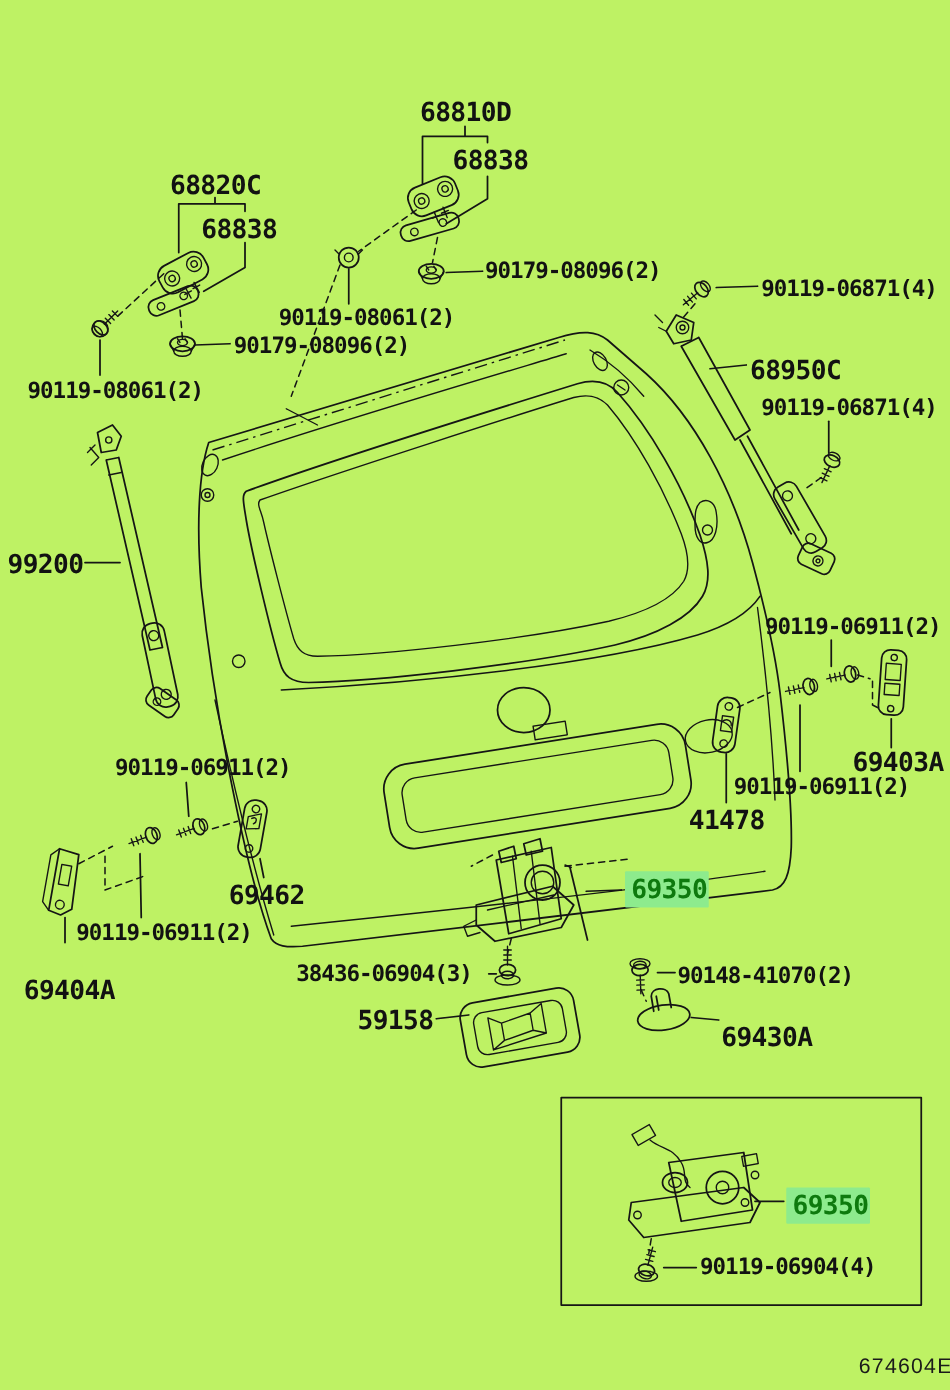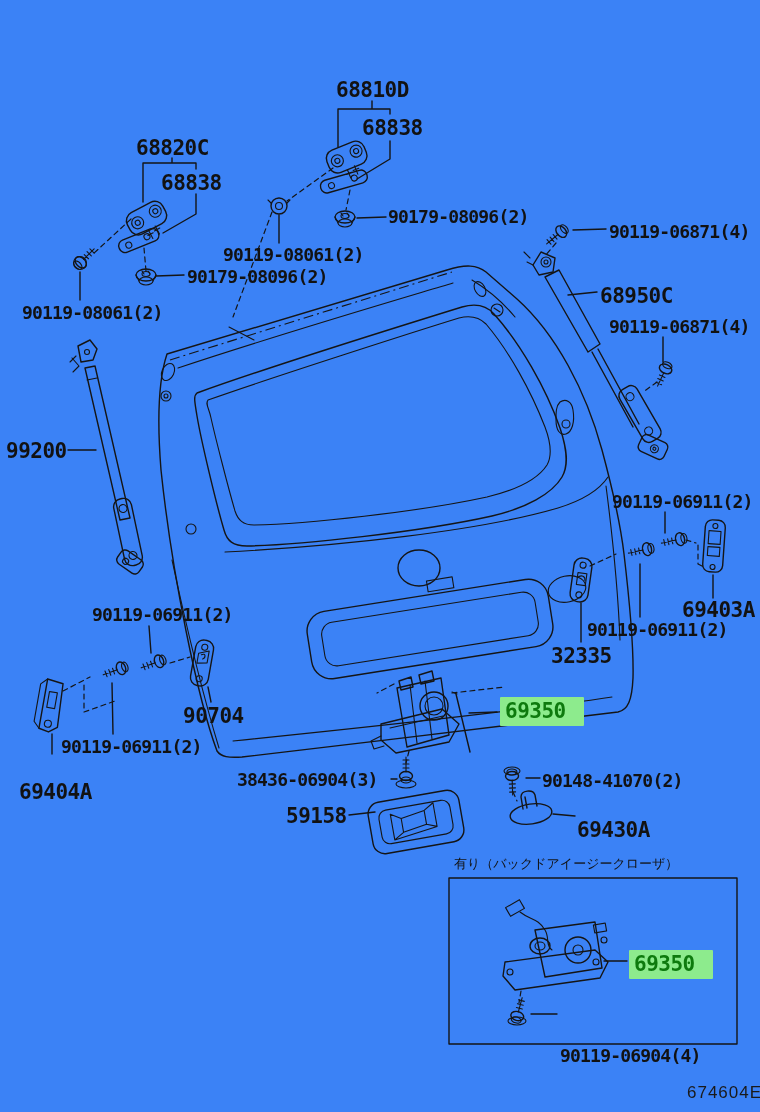--- a/index.html
+++ b/index.html
@@ -1,22 +1,22 @@
 <!DOCTYPE html>
 <html><head>
 <meta charset="utf-8">
 <style>
   html,body{margin:0;padding:0;background:#ffffff;}
-  .stage{position:relative;width:760px;height:1112px;background:#3b82f6;overflow:hidden;
+  .stage{position:relative;width:760px;height:1112px;background:#bef264;overflow:hidden;
          font-family:"DejaVu Sans Mono",monospace;}
   svg{position:absolute;left:0;top:0;}
   .lbl{position:absolute;white-space:nowrap;color:#121212;line-height:1;}
   .pl{font:700 21px "DejaVu Sans Mono",monospace;letter-spacing:-0.5px;}
   .fl{font:700 18px "DejaVu Sans Mono",monospace;letter-spacing:-0.8px;}
-  .hl{padding:2px 18px 3px 5px;border-radius:1px;}
+  .hl{padding:2px 1px 3px 5px;border-radius:1px;}
   .note{font:13px "DejaVu Sans",sans-serif;letter-spacing:0px;color:#121212;}
   .code{font:17px "Liberation Sans",sans-serif;color:#1a1a1a;letter-spacing:1px;}
   
   .s{fill:none;stroke:#151515;stroke-width:1.4;stroke-linecap:round;stroke-linejoin:round;}
   .s2{fill:none;stroke:#151515;stroke-width:1.1;stroke-linecap:round;stroke-linejoin:round;}
   .d{fill:none;stroke:#151515;stroke-width:1.2;stroke-dasharray:5 4;stroke-linecap:round;}
   .dd{fill:none;stroke:#151515;stroke-width:1.1;stroke-dasharray:10 4 2 4;}
   .ld{fill:none;stroke:#151515;stroke-width:1.4;stroke-linecap:round;stroke-linejoin:round;}
 </style>
 </head>
@@ -303,38 +303,37 @@
     </g>
   </svg>
 
   <div class="lbl pl" style="left:336px;top:78px">68810D</div>
   <div class="lbl pl" style="left:362px;top:116px">68838</div>
   <div class="lbl pl" style="left:136px;top:136px">68820C</div>
   <div class="lbl pl" style="left:161px;top:171px">68838</div>
   <div class="lbl pl" style="left:600px;top:284px">68950C</div>
   <div class="lbl pl" style="left:6px;top:439px">99200</div>
   <div class="lbl pl" style="left:682px;top:598px">69403A</div>
-  <div class="lbl pl" style="left:551px;top:644px">32335</div>
-  <div class="lbl pl" style="left:183px;top:704px">90704</div>
+  <div class="lbl pl" style="left:551px;top:644px">41478</div>
+  <div class="lbl pl" style="left:183px;top:704px">69462</div>
   <div class="lbl pl" style="left:19px;top:780px">69404A</div>
   <div class="lbl pl hl" style="left: 500px; top: 697px; background: rgb(141, 235, 141); color: rgb(14, 122, 14);">69350</div>
   <div class="lbl pl" style="left:286px;top:804px">59158</div>
   <div class="lbl pl" style="left:577px;top:818px">69430A</div>
   <div class="lbl pl hl" style="left: 629px; top: 950px; background: rgb(141, 235, 141); color: rgb(14, 122, 14);">69350</div>
 
   <div class="lbl fl" style="left:388px;top:206px">90179-08096(2)</div>
   <div class="lbl fl" style="left:223px;top:244px">90119-08061(2)</div>
   <div class="lbl fl" style="left:187px;top:266px">90179-08096(2)</div>
   <div class="lbl fl" style="left:22px;top:302px">90119-08061(2)</div>
   <div class="lbl fl" style="left:609px;top:221px">90119-06871(4)</div>
   <div class="lbl fl" style="left:609px;top:316px">90119-06871(4)</div>
   <div class="lbl fl" style="left:612px;top:491px">90119-06911(2)</div>
   <div class="lbl fl" style="left:587px;top:619px">90119-06911(2)</div>
   <div class="lbl fl" style="left:92px;top:604px">90119-06911(2)</div>
   <div class="lbl fl" style="left:61px;top:736px">90119-06911(2)</div>
   <div class="lbl fl" style="left:237px;top:769px">38436-06904(3)</div>
   <div class="lbl fl" style="left:542px;top:770px">90148-41070(2)</div>
-  <div class="lbl fl" style="left:560px;top:1045px">90119-06904(4)</div>
-
-  <div class="lbl note" style="left:454px;top:855px">有り（バックドアイージークローザ）</div>
+  <div class="lbl fl" style="left:560px;top:1003px">90119-06904(4)</div>
+
   <div class="lbl code" style="left:687px;top:1083px">674604E</div>
 
 </div>
 
 </body></html>

